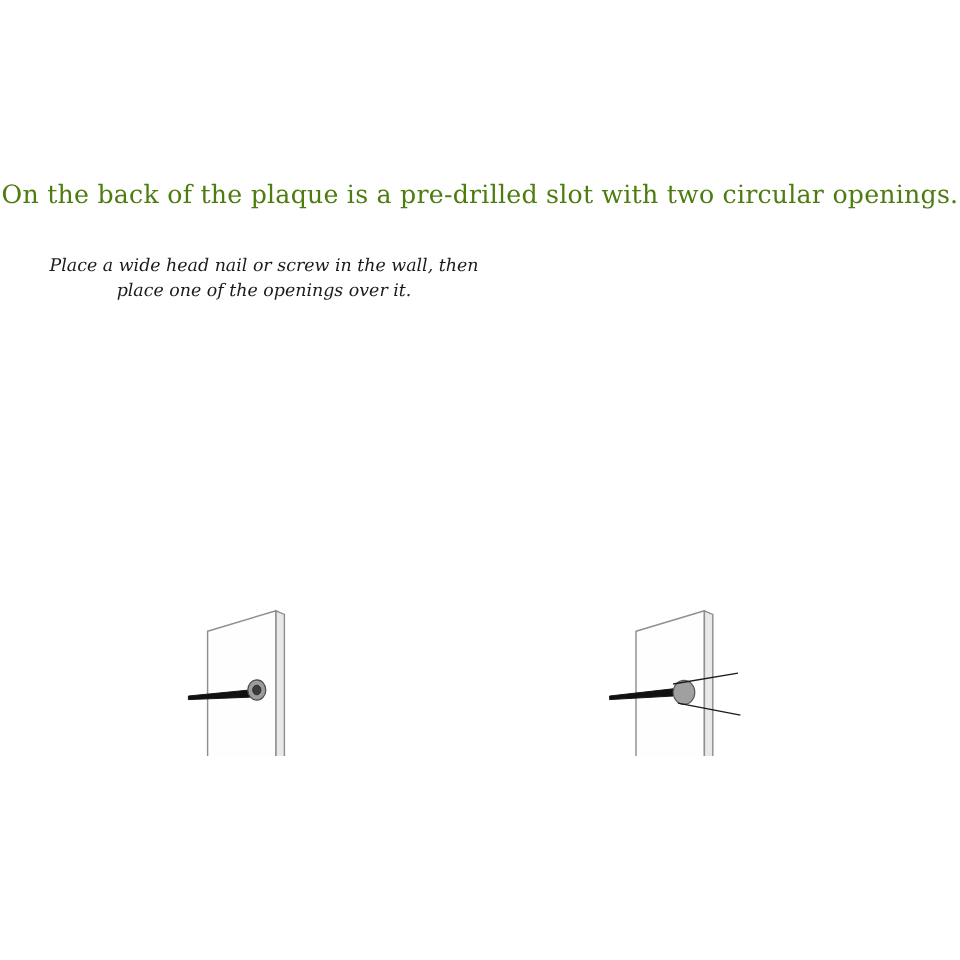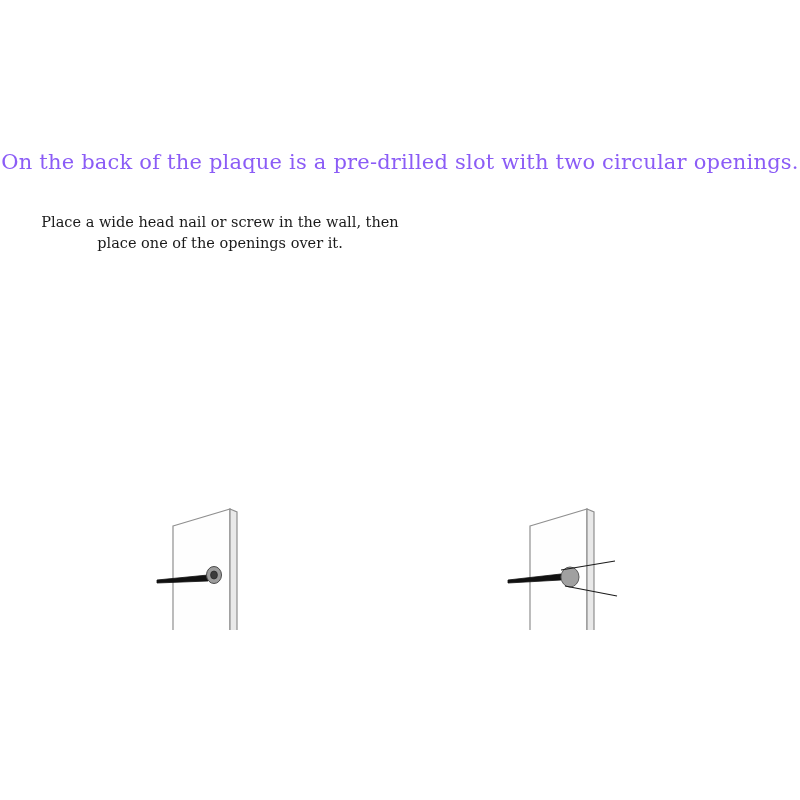--- a/index.html
+++ b/index.html
@@ -24,36 +24,37 @@
     background: #ffffff;
   }
   .headline {
     position: absolute;
     left: 0;
     top: 150px;
     width: 800px;
     text-align: center;
     font-size: 21px;
     letter-spacing: 0.2px;
-    color: #8b5cf6;
+    color: #4d7c0f;
     font-family: "DejaVu Serif", serif;
     white-space: nowrap;
   }
   .caption {
     position: absolute;
     font-size: 14.5px;
     line-height: 1.45;
     text-align: center;
     color: #1a1a1a;
     font-family: "DejaVu Serif", serif;
   }
   .caption.left {
     left: 30px;
     top: 212px;
     width: 380px;
+    font-style: italic;
   }
   .caption.right {
     left: 400px;
     top: 212px;
     width: 380px;
   }
   .panel {
     position: absolute;
     top: 250px;
     width: 400px;

